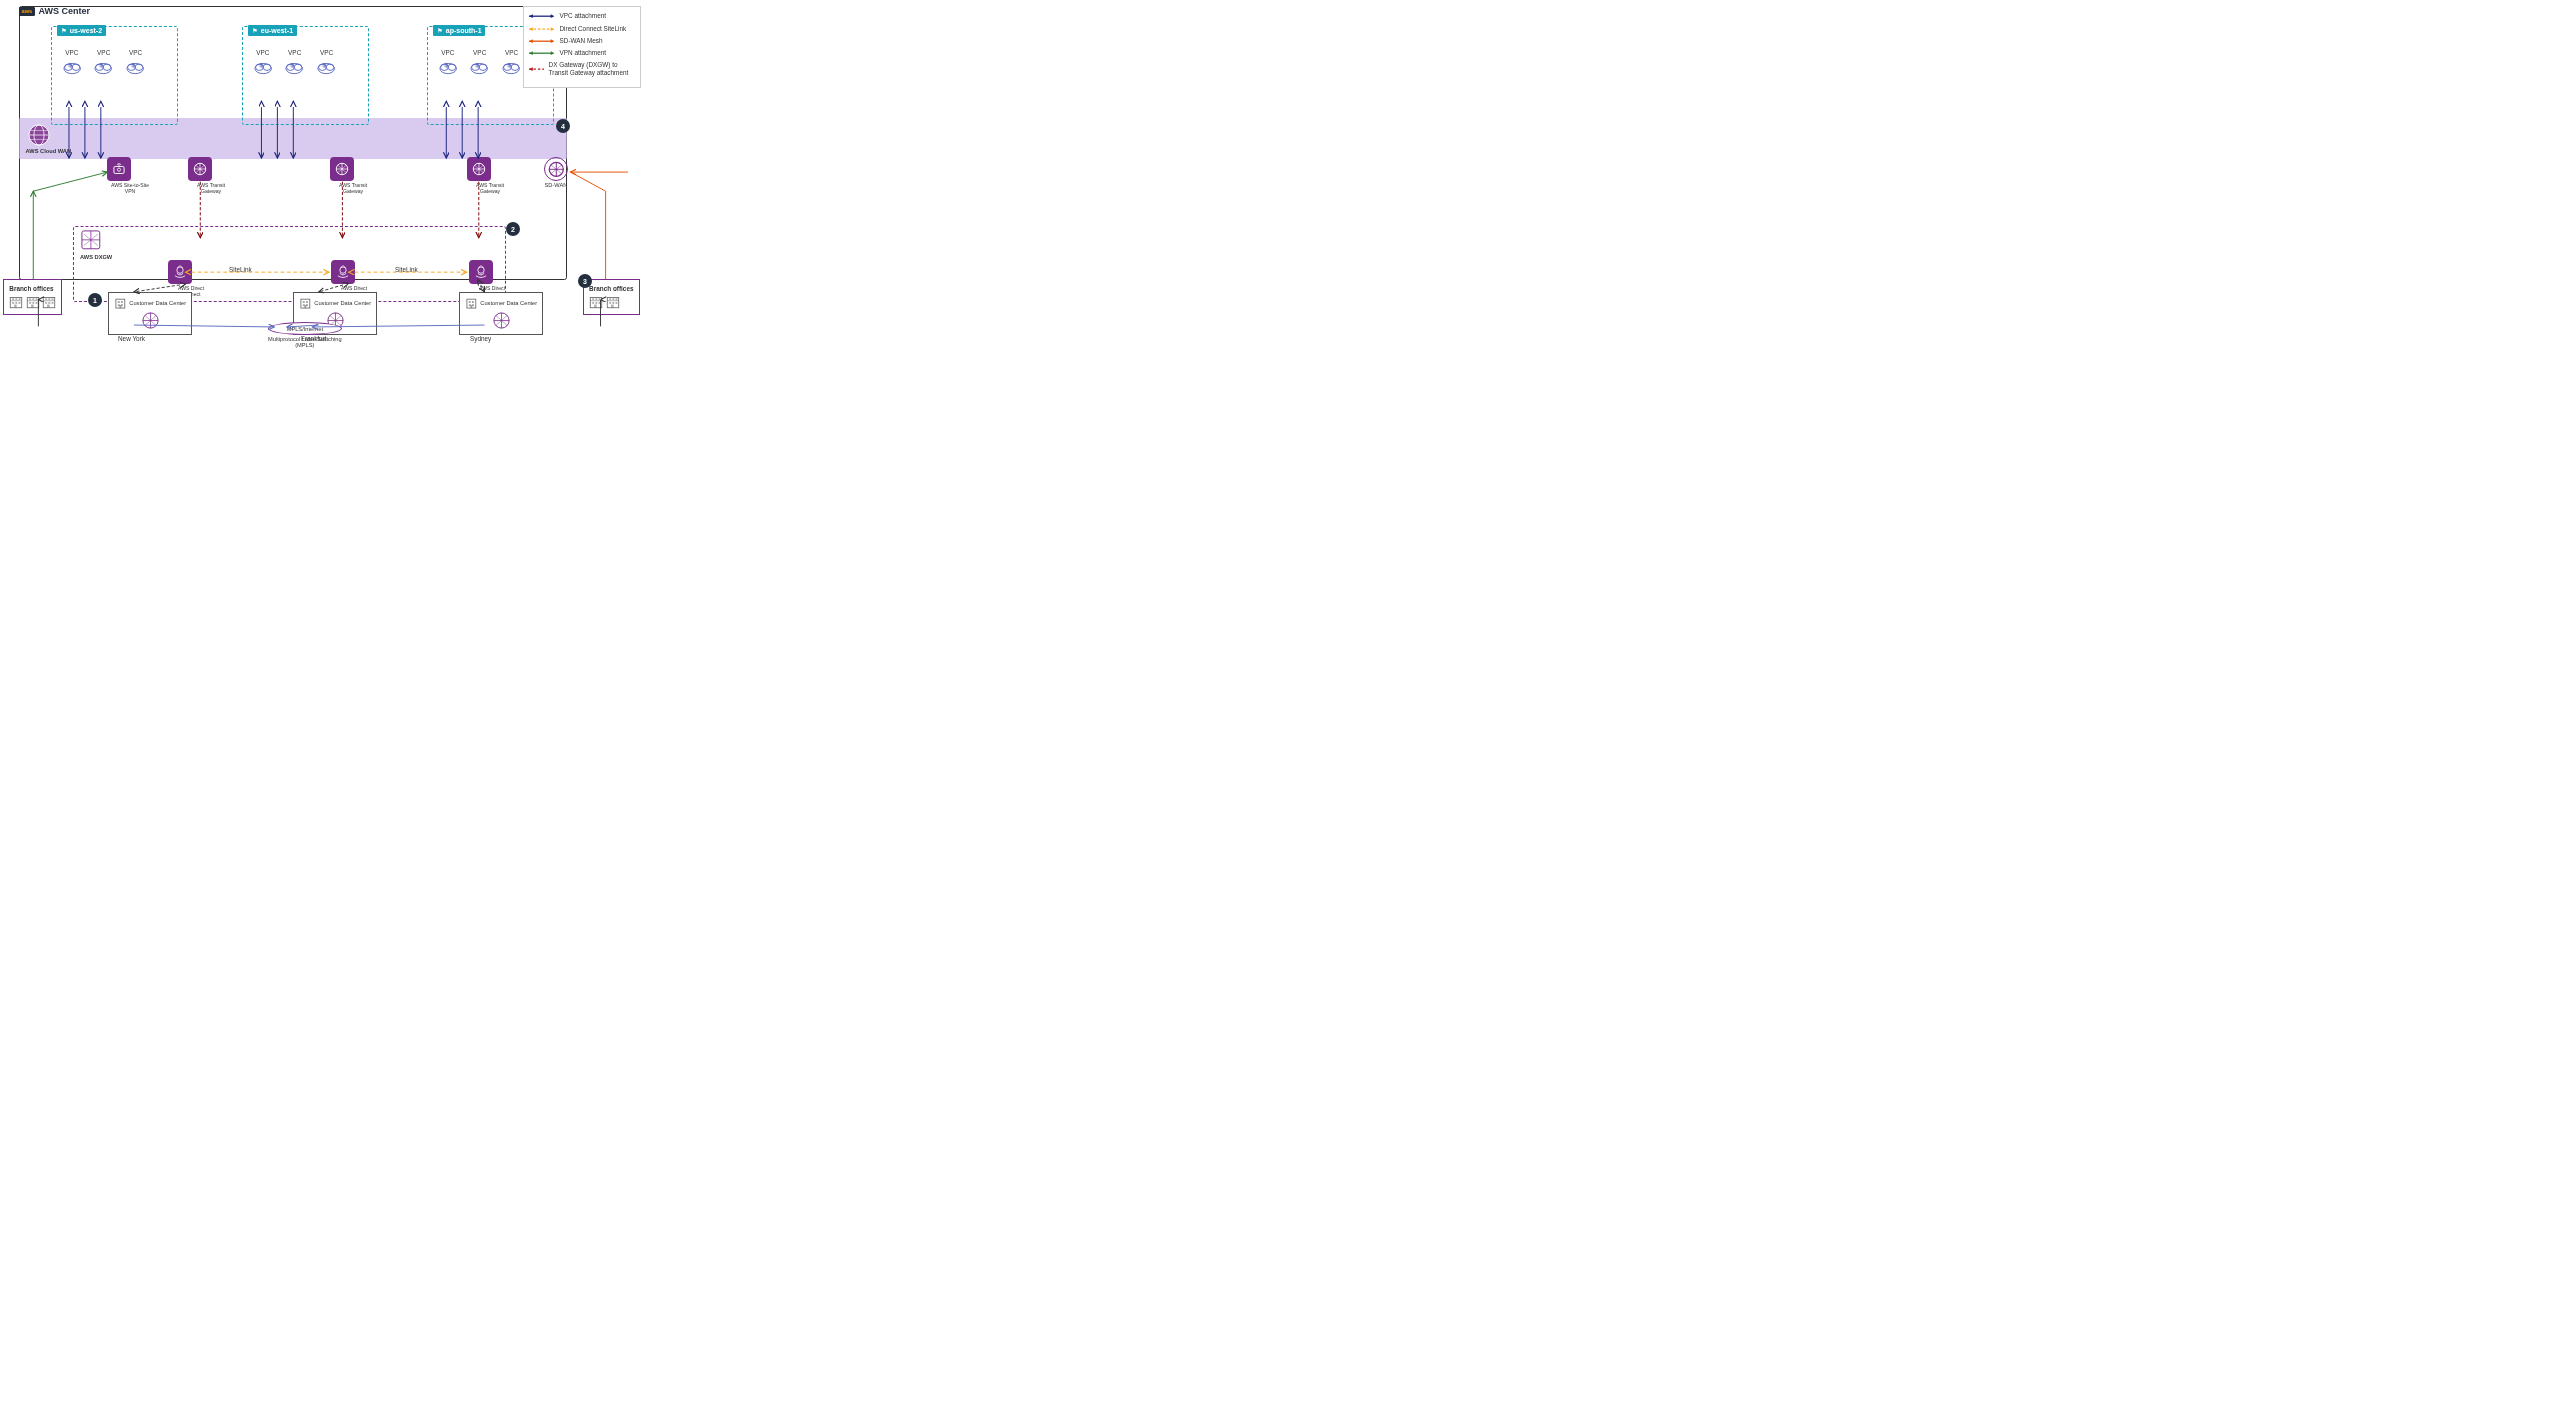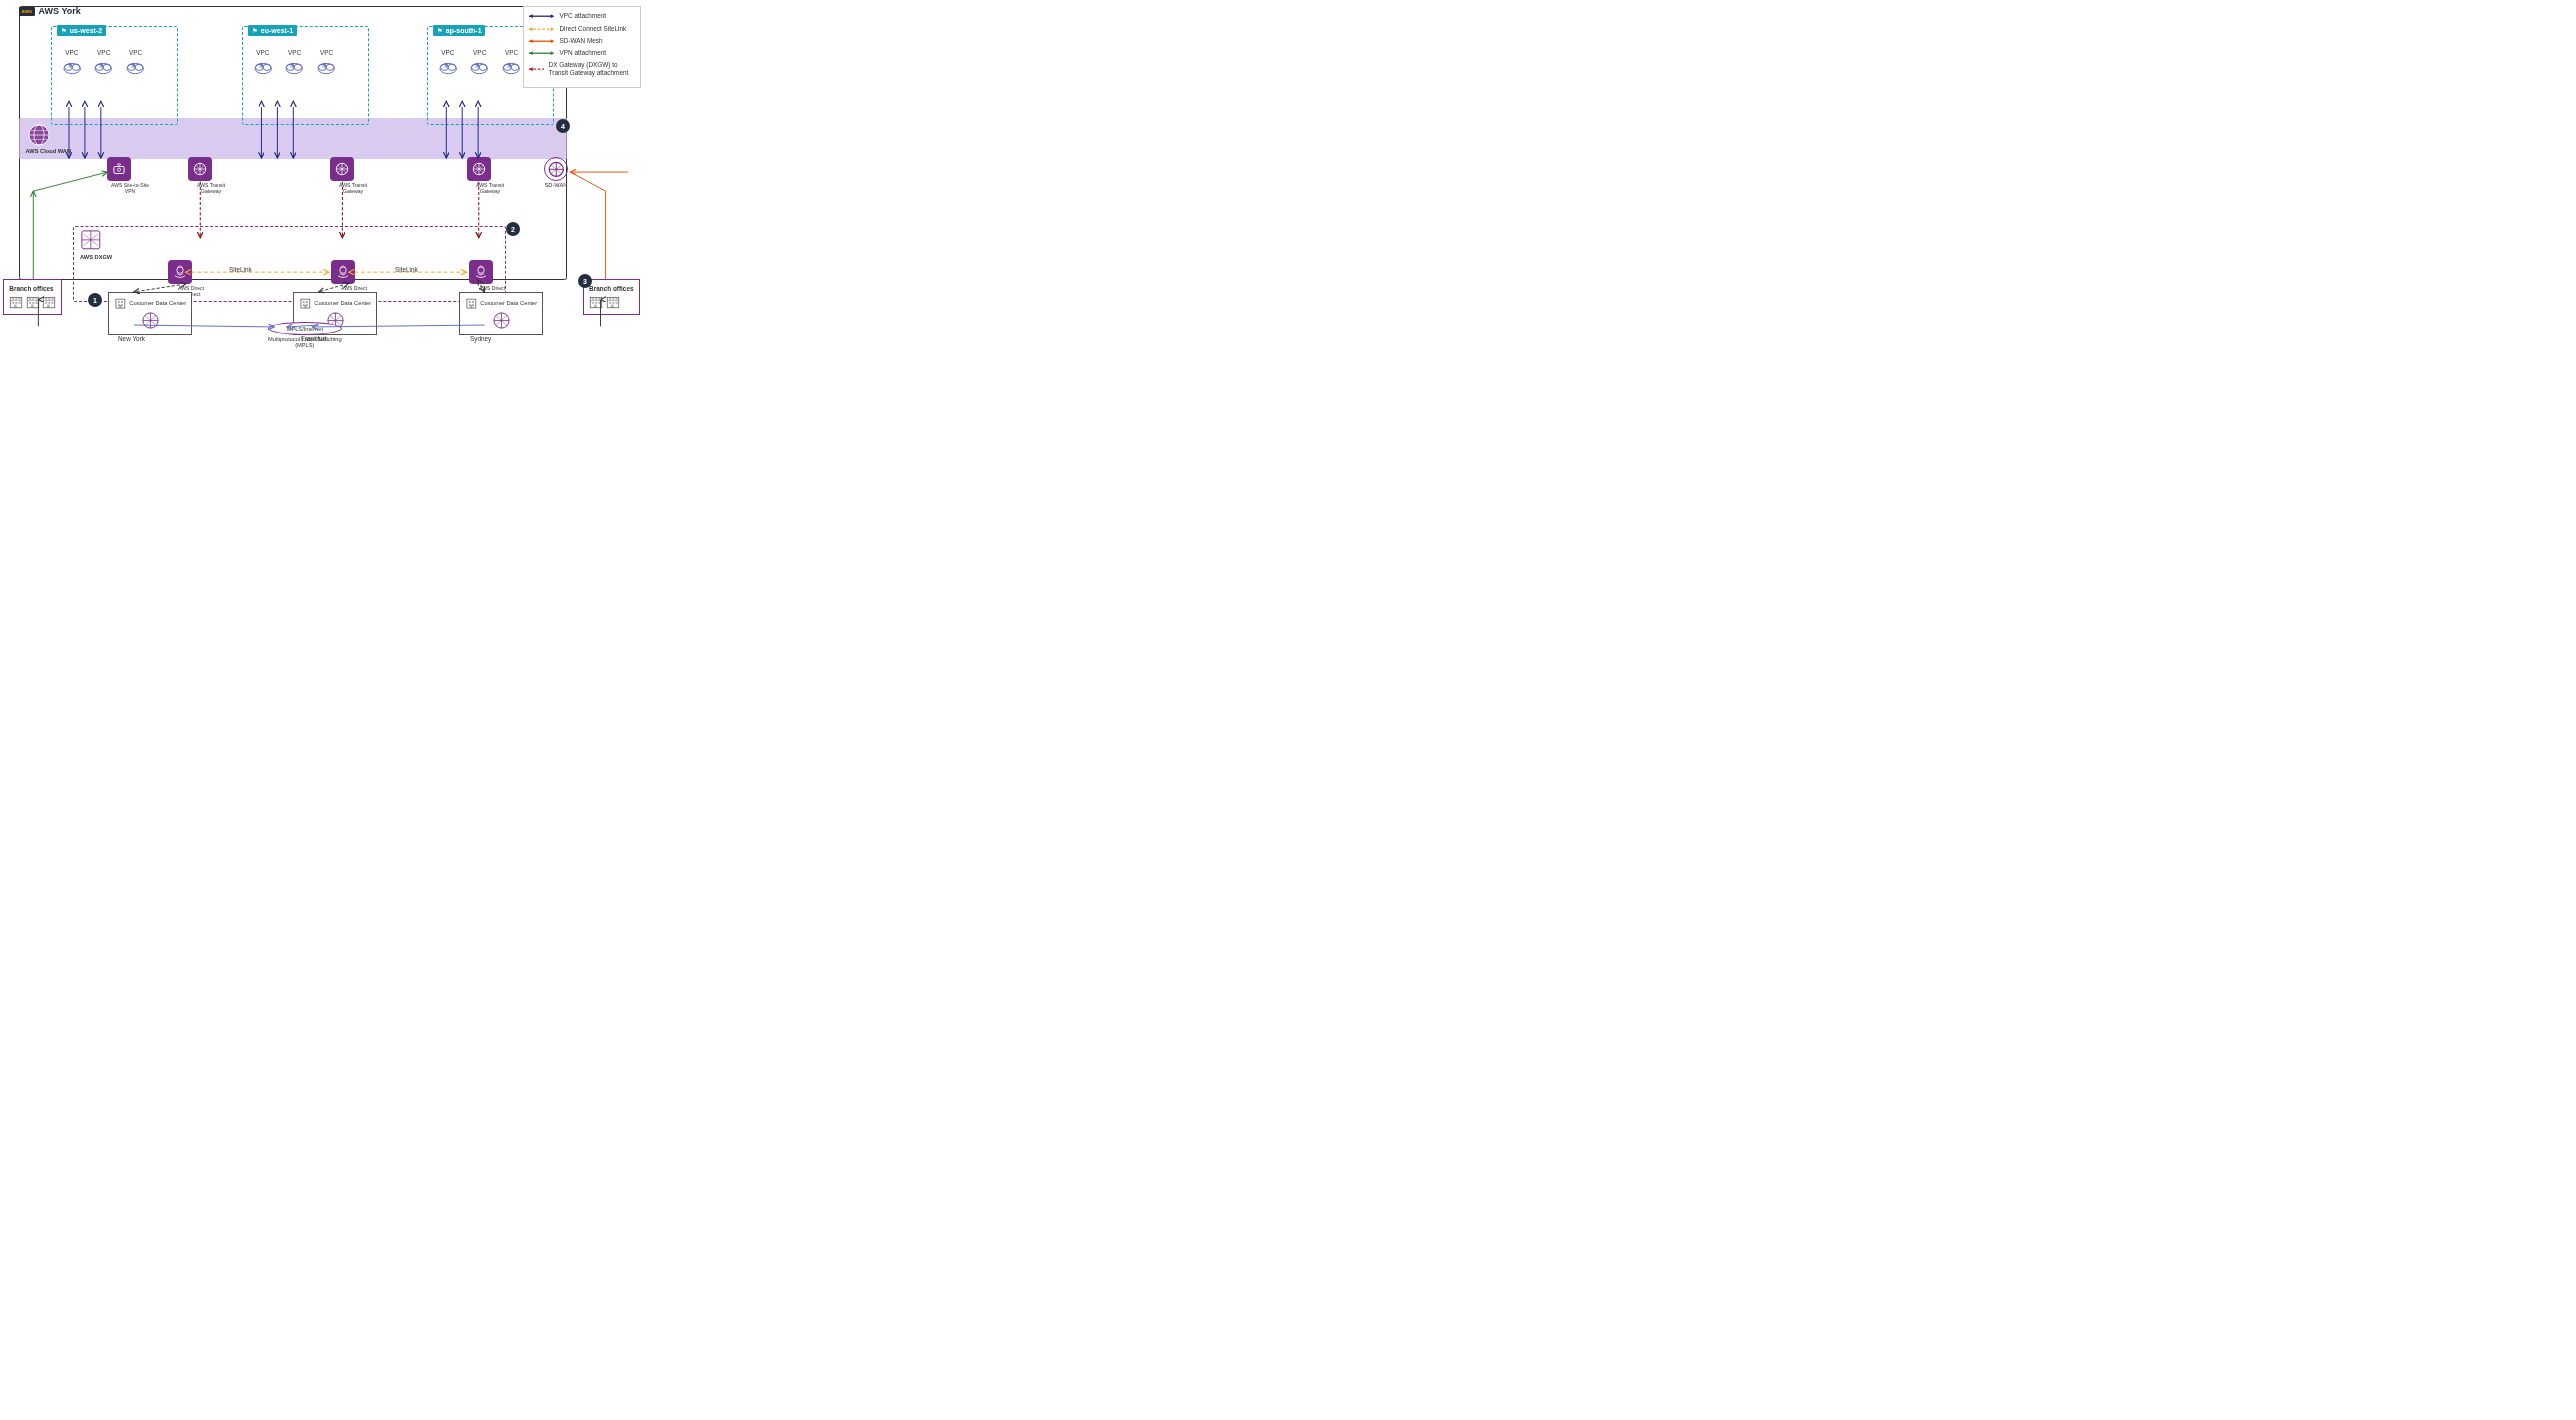--- a/index.html
+++ b/index.html
@@ -203,21 +203,21 @@
   </style>
 </head>
 <body>
 
 <div class="diagram-container">
 
   <div class="aws-cloud-box"></div>
 
   <div class="aws-cloud-header">
     <div class="aws-logo">aws</div>
-    <span class="aws-cloud-title">AWS York</span>
+    <span class="aws-cloud-title">AWS Center</span>
   </div>
 
   <div class="cloud-wan-band"></div>
 
   <div class="region-box region-us">
     <div class="region-header">
       <span class="region-flag">⚑</span>
       <span class="region-name">us-west-2</span>
     </div>
 

